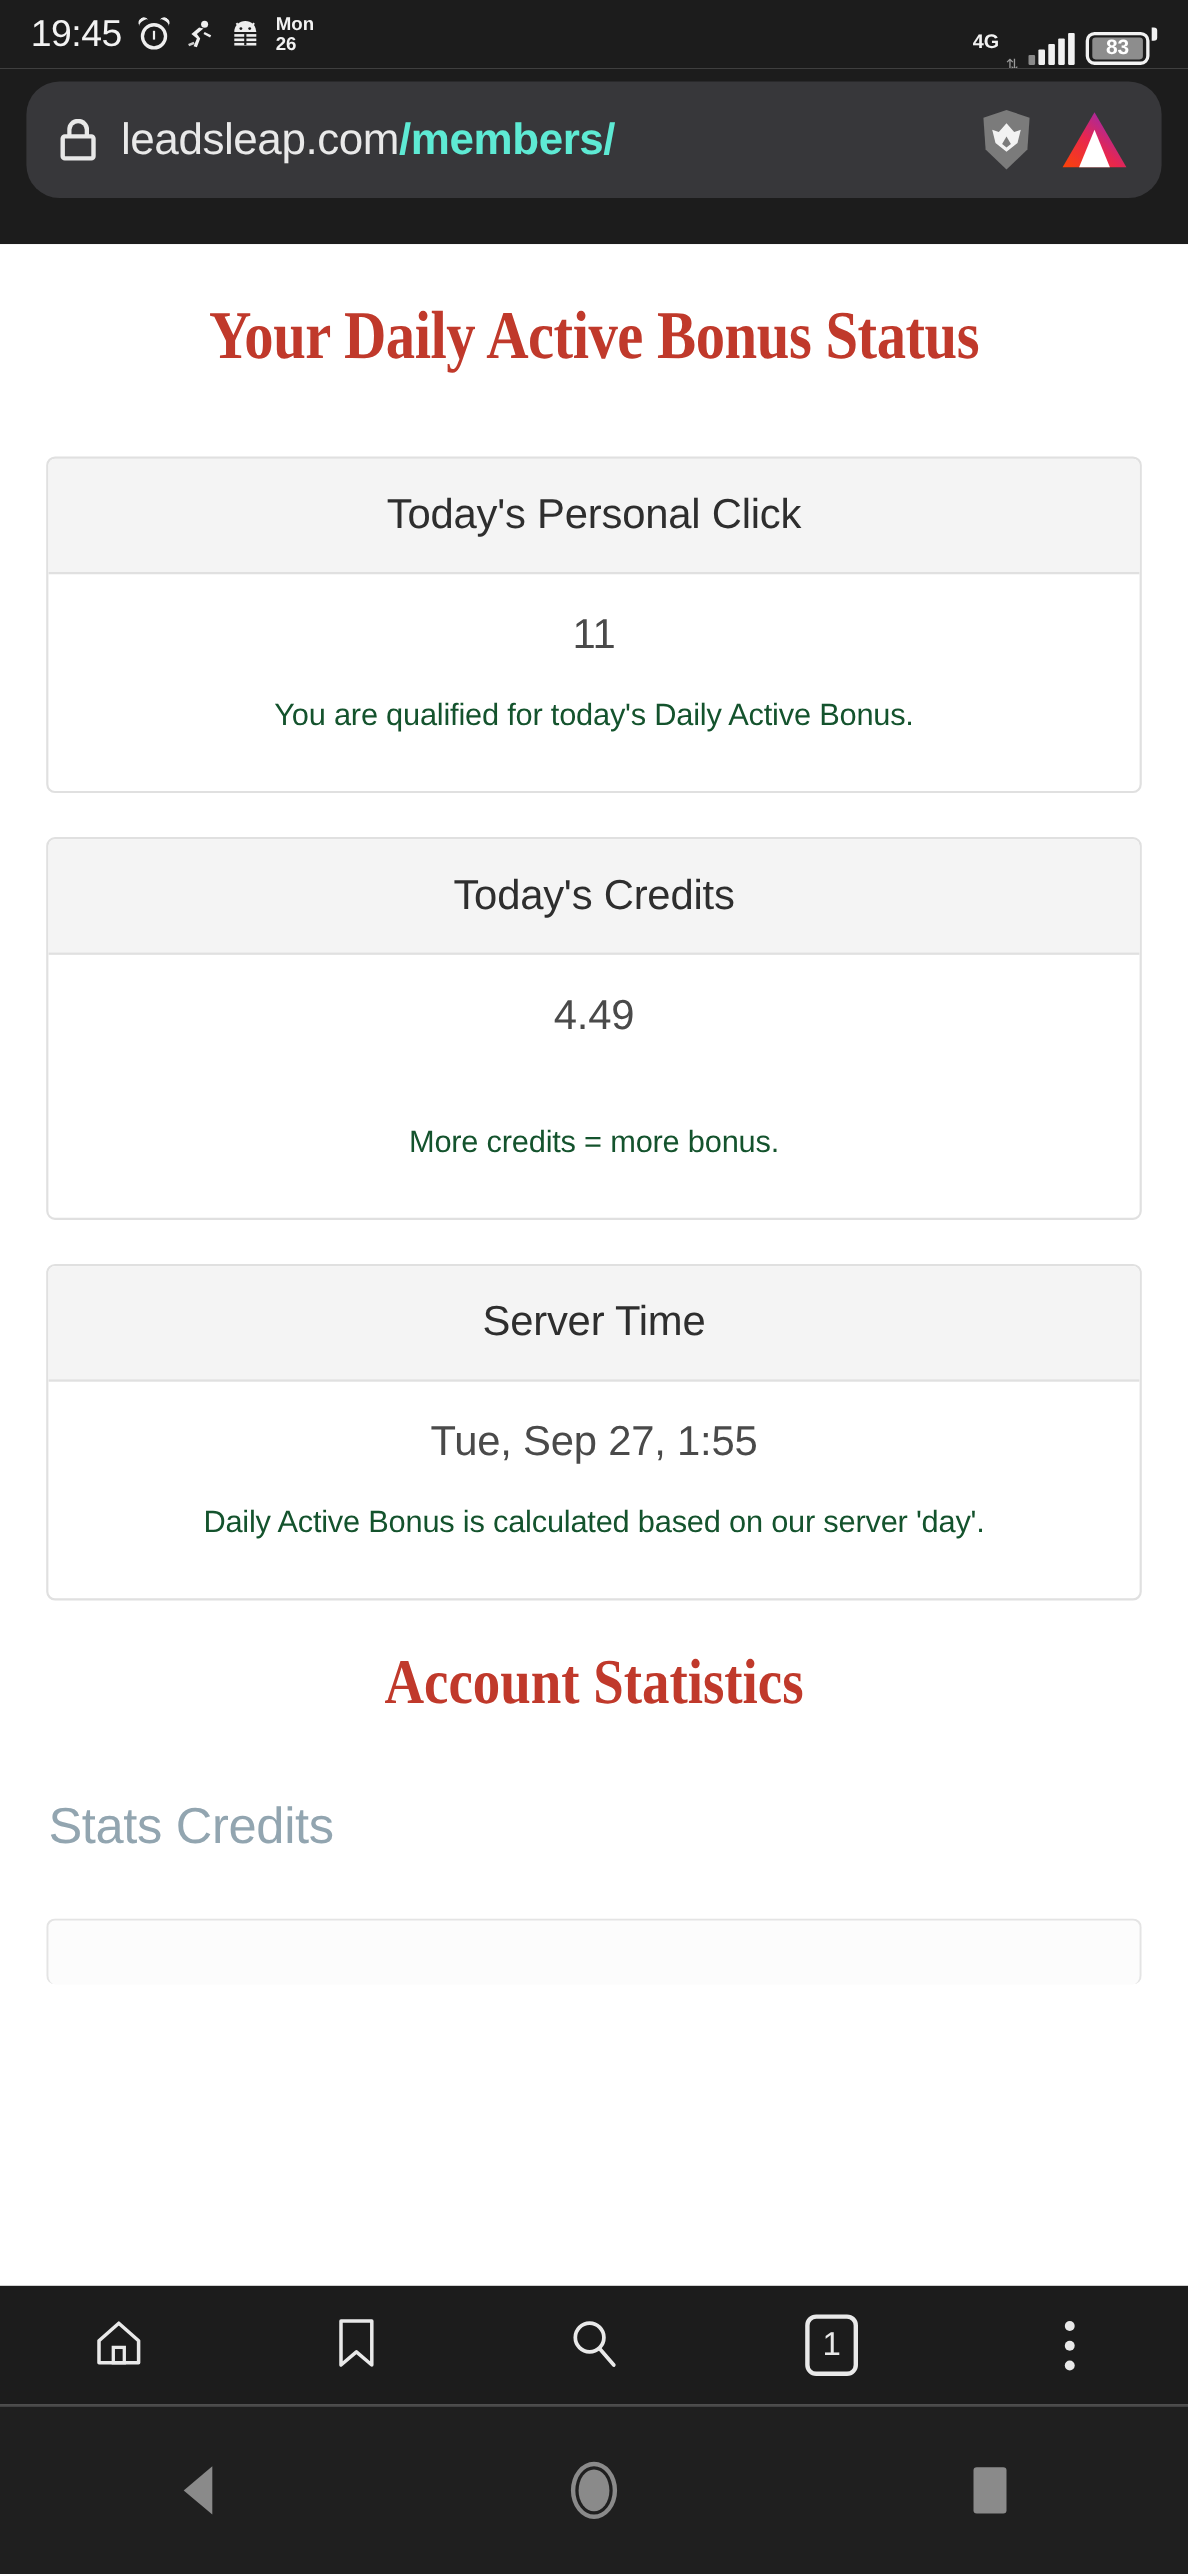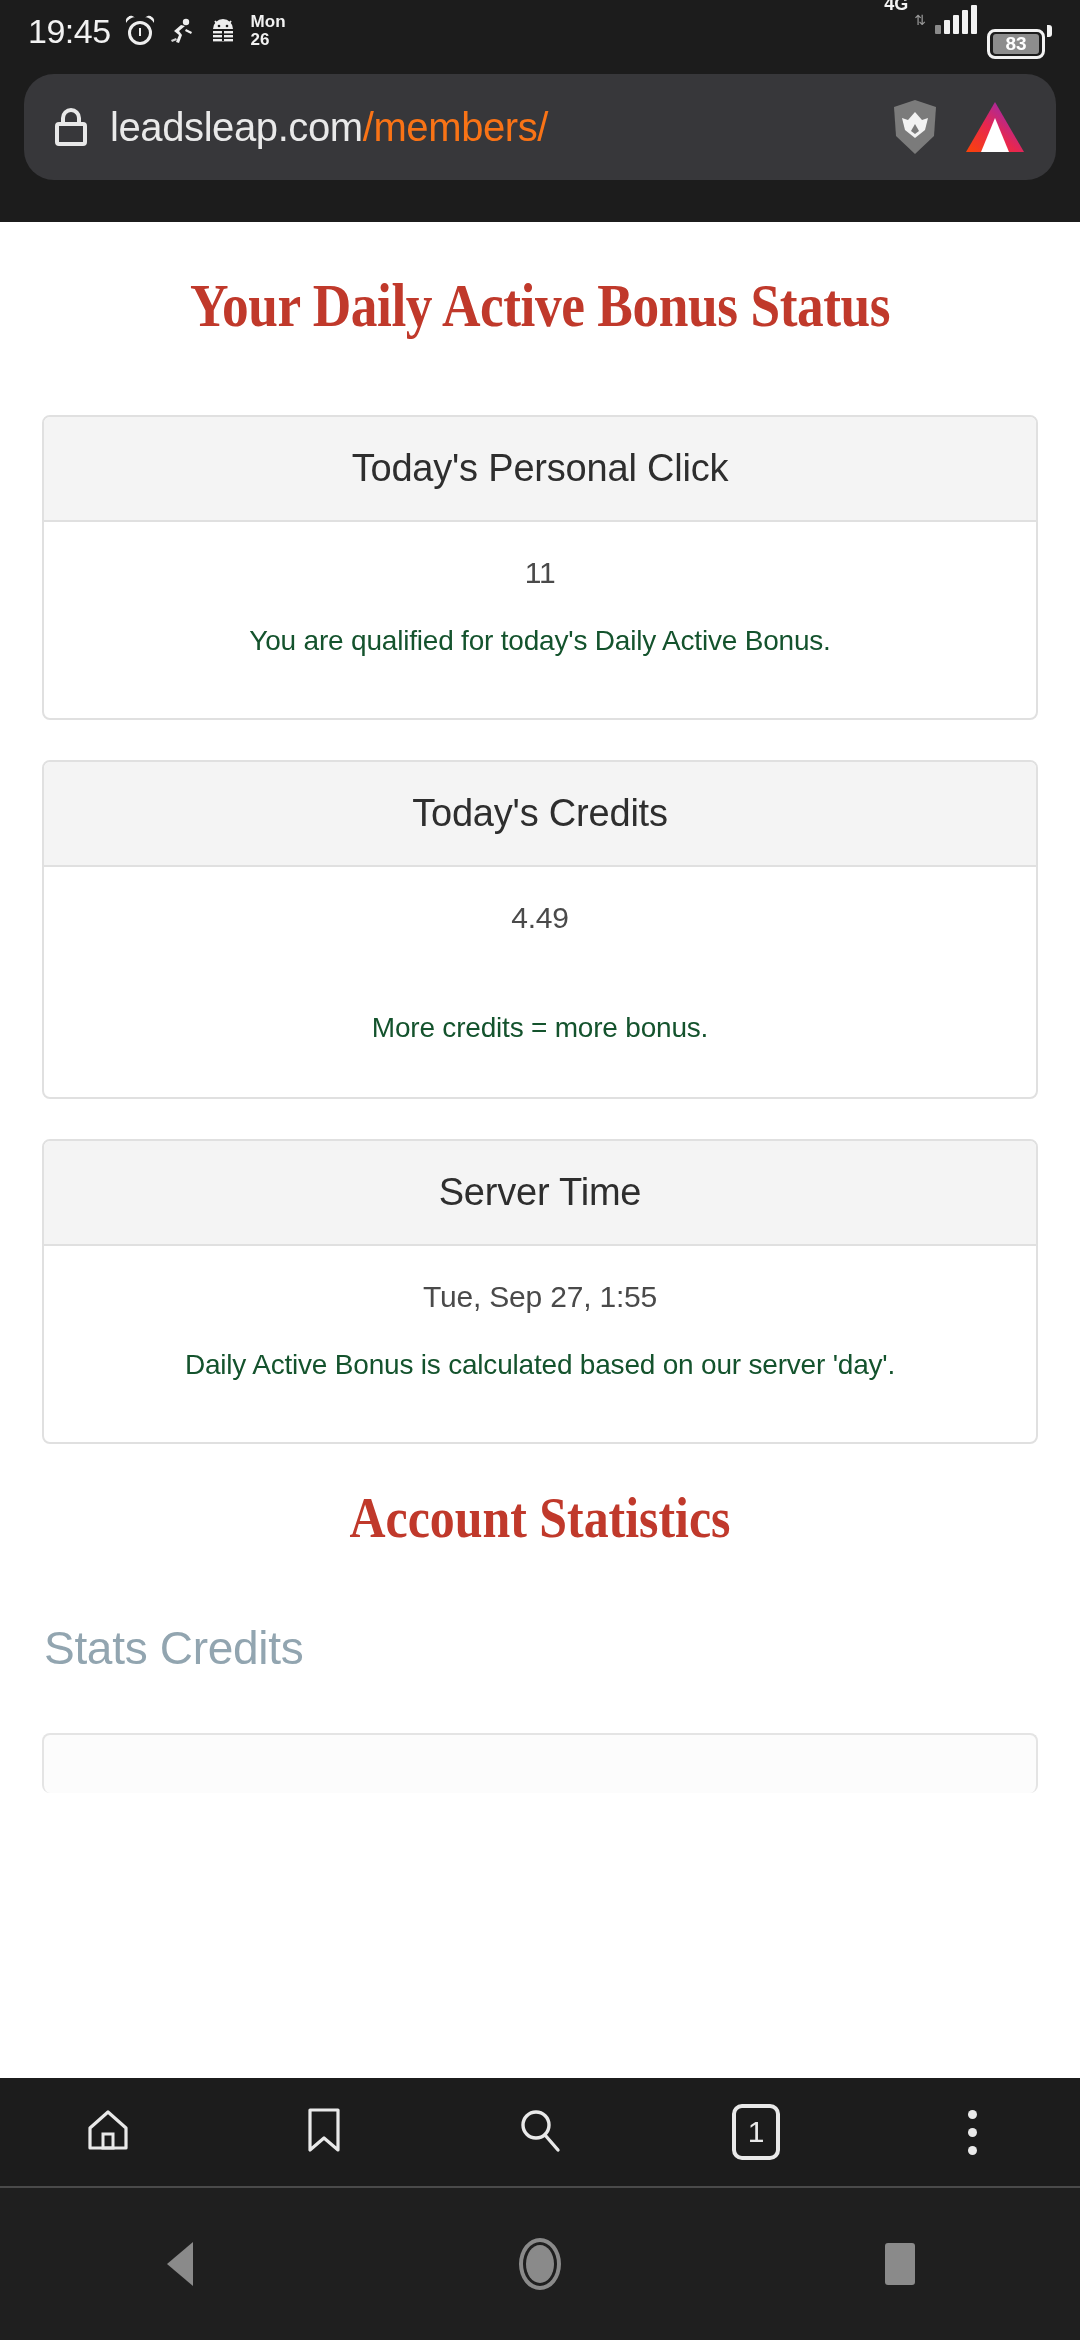--- a/index.html
+++ b/index.html
@@ -12,21 +12,21 @@
   #screen { position:relative; width:1080px; height:2340px; background:#fff; }
 
   
   .statusbar{
     position:absolute; top:0; left:0; width:1080px; height:62px;
     background:#1c1c1c; display:flex; align-items:center;
     padding:0 28px; color:#f2f2f2;
   }
   .sb-left{ display:flex; align-items:center; gap:14px; flex:1; }
   .sb-clock{ font-size:34px; font-weight:500; letter-spacing:-0.5px; line-height:1; }
-  .sb-right{ display:flex; align-items:flex-start; gap:10px; }
+  .sb-right{ display:flex; align-items:flex-end; gap:10px; }
   .icon-alarm{ width:30px; height:30px; position:relative; }
   .icon-alarm .dial{
     position:absolute; left:3px; top:5px; width:24px; height:24px;
     border:3px solid #eee; border-radius:50%;
   }
   .icon-alarm .dial:after{
     content:""; position:absolute; left:8px; top:4px; width:2px; height:8px;
     background:#eee;
   }
   .icon-alarm .bellL,.icon-alarm .bellR{
@@ -74,21 +74,21 @@
     border:4px solid #e8e8e8; border-bottom:none; border-radius:11px 11px 0 0;
   }
   .lock .body{
     position:absolute; bottom:0; left:1px; width:32px; height:24px;
     border:4px solid #e8e8e8; border-radius:4px;
   }
   .url-text{
     flex:1; font-size:40px; color:#e9e9e9; white-space:nowrap; overflow:hidden;
     letter-spacing:-0.4px;
   }
-  .url-text .path{ color:#f97316; }
+  .url-text .path{ color:#5eead4;font-weight:bold; }
   .brave-shield{ width:54px; height:58px; flex:0 0 auto; }
   .leo-icon{ width:62px; height:54px; flex:0 0 auto; }
 
   
   .page{
     position:absolute; top:222px; left:0; width:1080px; height:1856px;
     background:#fff; overflow:hidden;
   }
   .page-title{
     text-align:center; color:#c0392b; font-family:"Liberation Serif", serif;
@@ -99,21 +99,21 @@
   .card{
     border:2px solid #e0e0e0; border-radius:8px; background:#fff;
     margin-bottom:40px; overflow:hidden;
   }
   .card-head{
     background:#f4f4f4; border-bottom:2px solid #e0e0e0;
     text-align:center; padding:30px 10px;
     font-size:38px; color:#2e2e2e; letter-spacing:-0.2px;
   }
   .card-body{ padding:34px 22px 48px 22px; text-align:center; }
-  .card-value{ font-size:30px; color:#4a4a4a; margin-bottom:30px; letter-spacing:-0.2px;}
+  .card-value{ font-size:38px; color:#4a4a4a; margin-bottom:30px; letter-spacing:-0.2px;}
   .card-note{ font-size:28px; color:#14532d; line-height:42px; letter-spacing:-0.2px;}
   .card.c1 .card-body{ min-height:196px; }
   .card.c2 .card-body{ min-height:196px; }
   .card.c3 .card-body{ min-height:196px; }
 
   .section-title{
     text-align:center; color:#c0392b; font-family:"Liberation Serif", serif;
     font-weight:700; font-size:58px; margin-top:38px;
     transform:scaleX(0.86); transform-origin:center;
   }

